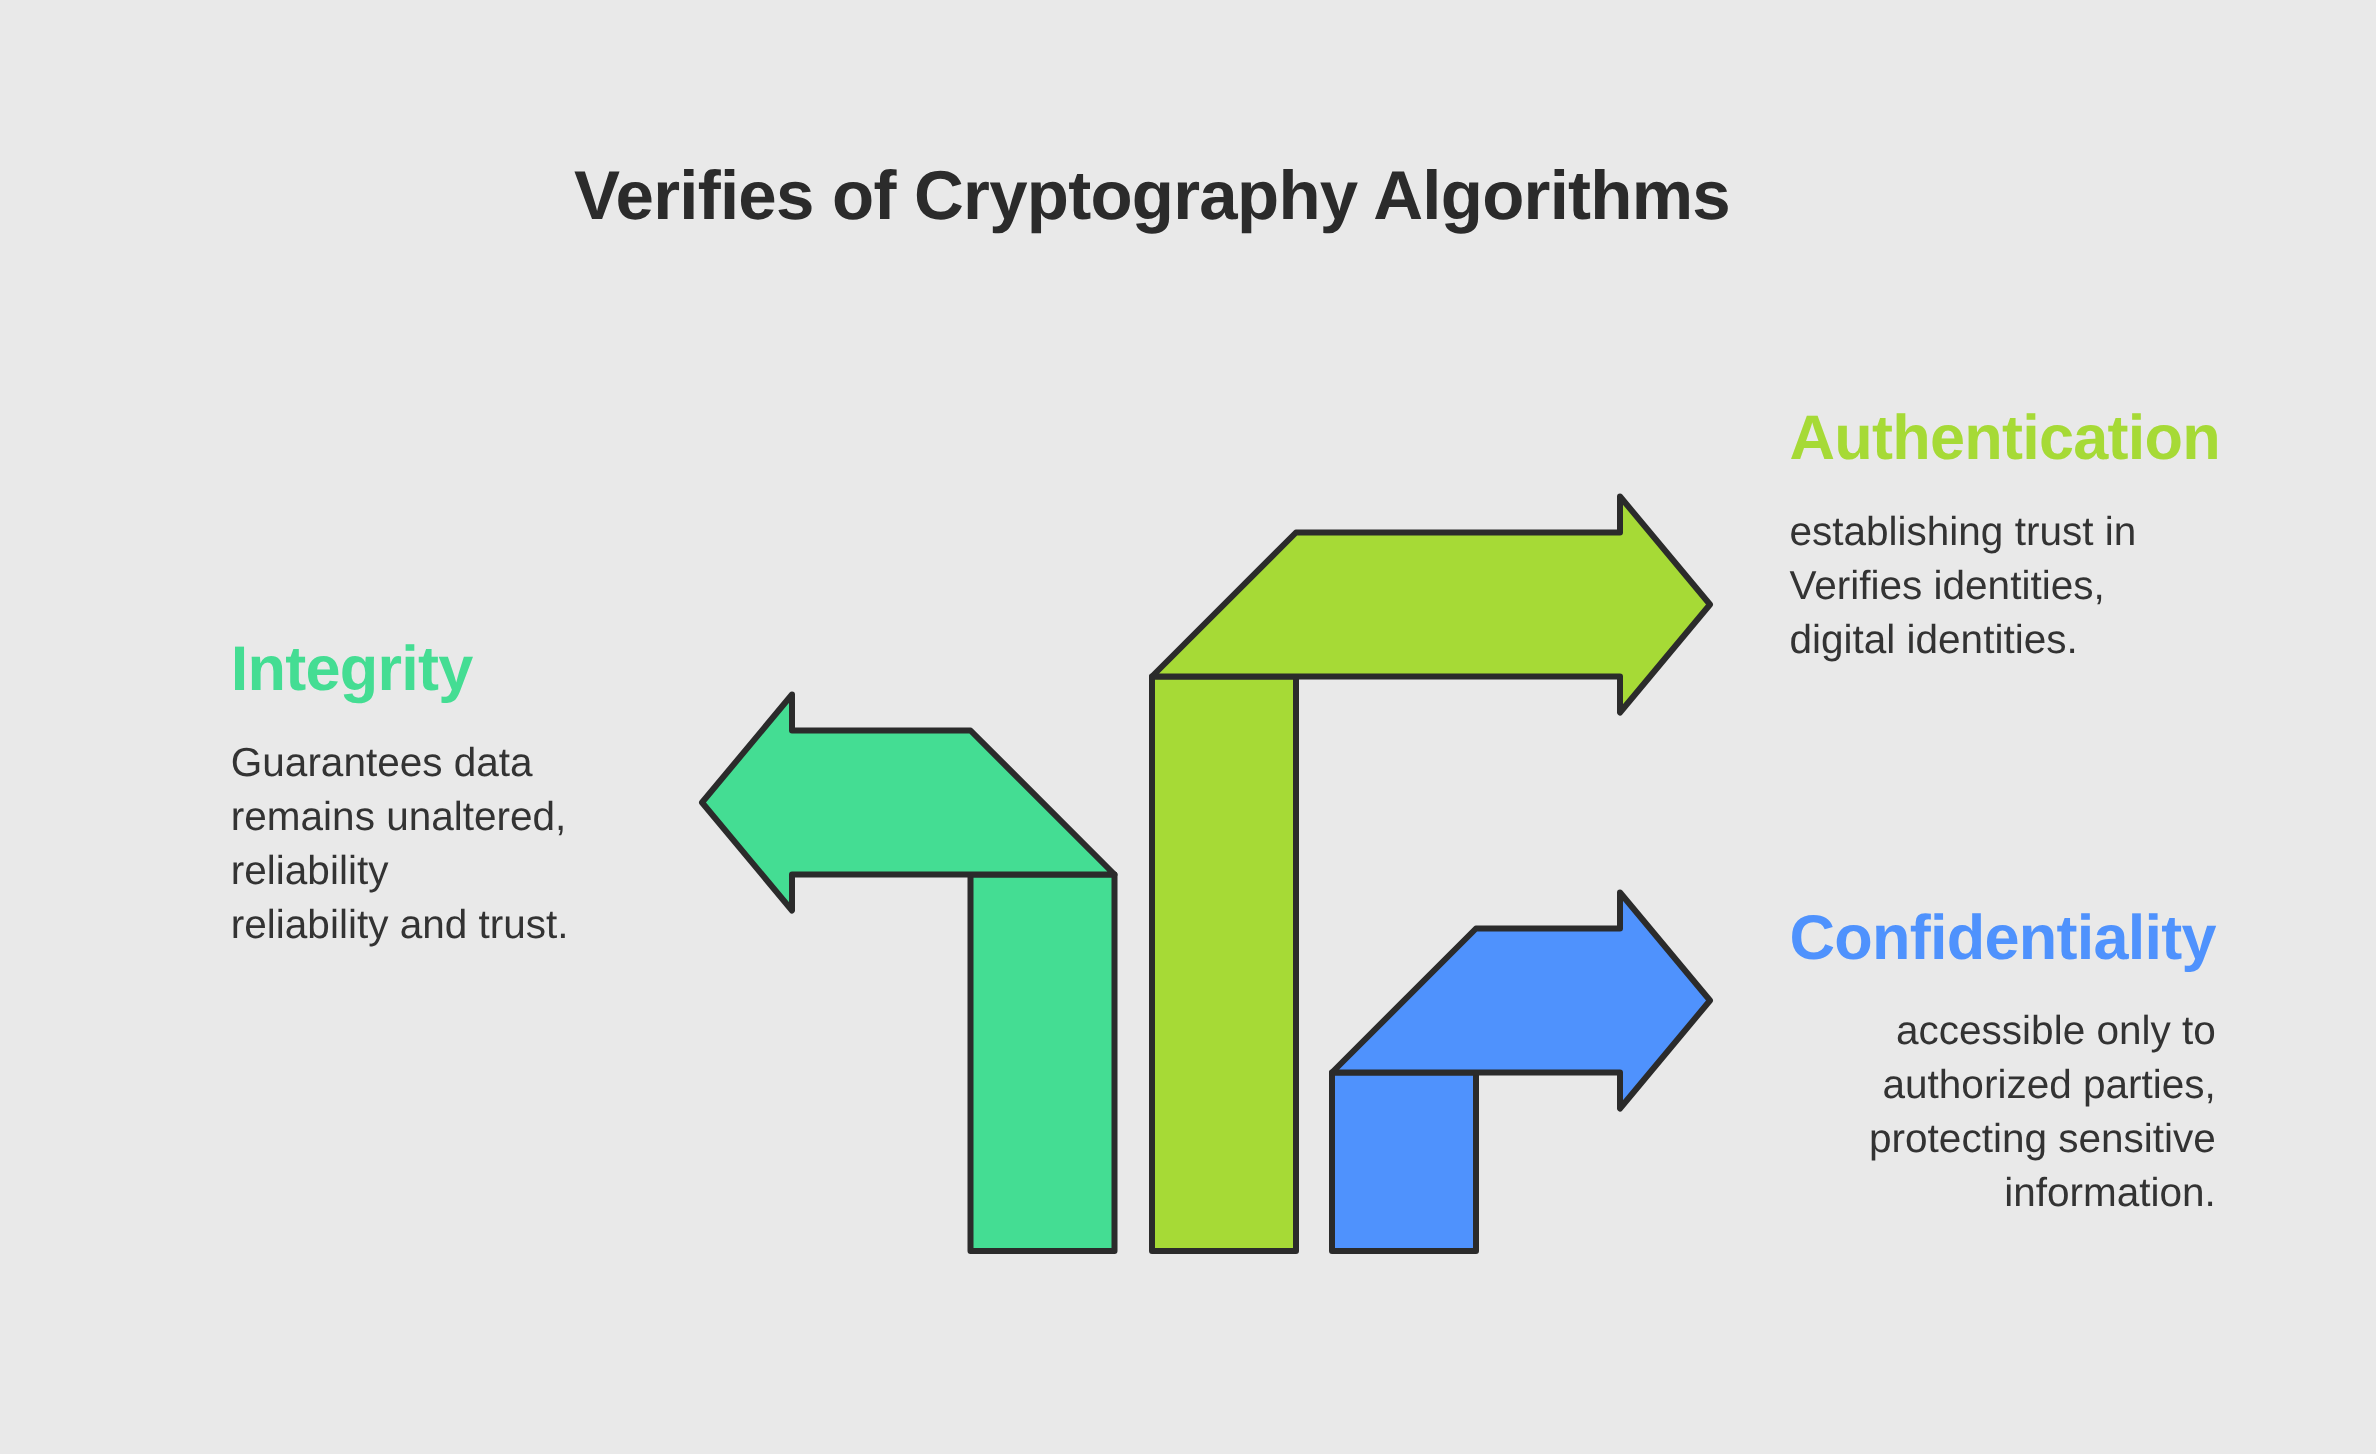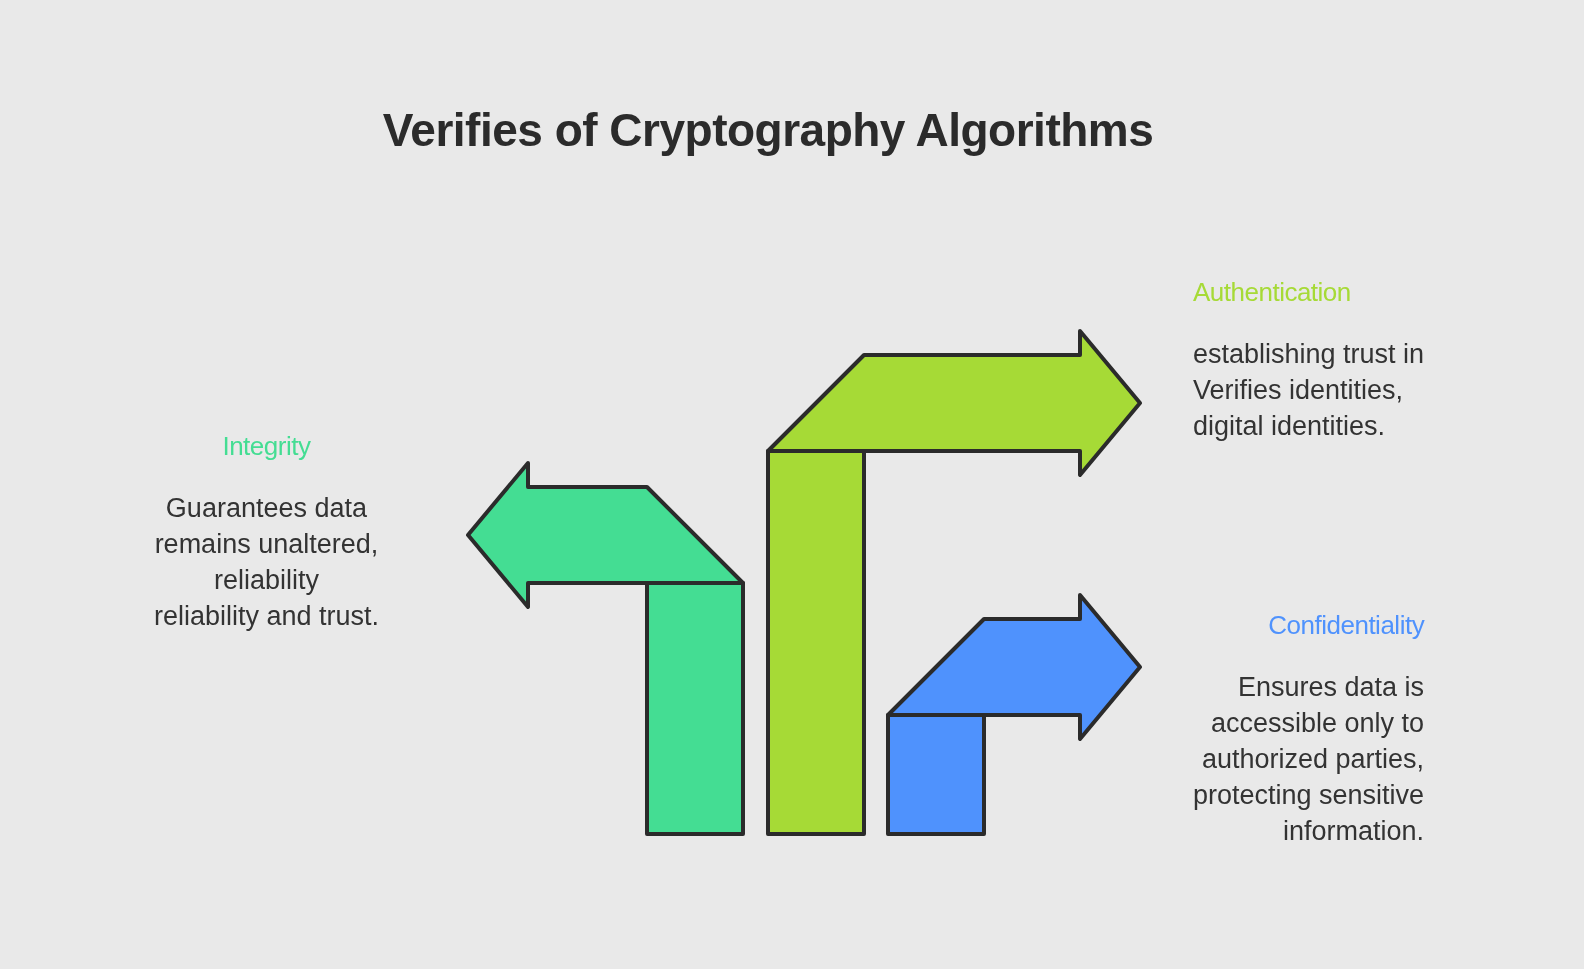--- a/index.html
+++ b/index.html
@@ -17,31 +17,31 @@
       top: 103px;
       text-align: center;
       font-size: 46px;
       font-weight: bold;
       letter-spacing: -0.5px;
       color: #2b2b2b;
     }
     .diagram { position: absolute; left: 0; top: 0; }
     .label-block { position: absolute; }
     .label-heading {
-      font-size: 26px; font-weight: normal; letter-spacing: -0.5px;
+      font-size: 42px; font-weight: bold; letter-spacing: -0.5px;
       margin: 0 0 22px 0;
       line-height: 44px;
     }
     .label-desc {
       font-size: 27px; line-height: 36px;
       color: #333333;
       margin: 0;
     }
     .desc-line { display: block; white-space: nowrap; }
-    #integrity { right: 1205px; top: 424px; text-align: center; }
+    #integrity { right: 1205px; top: 424px; text-align: left; }
     #authentication { left: 1193px; top: 270px; text-align: left; }
     #confidentiality { left: 1193px; top: 603px; text-align: right; }
   </style>
 </head>
 <body>
 
 <div class="title">Verifies of Cryptography Algorithms</div>
 
 <svg class="diagram" width="1584" height="969" viewBox="0 0 1584 969">
 
@@ -76,19 +76,18 @@
   <p class="label-desc">
     <span class="desc-line">establishing trust in</span>
     <span class="desc-line">Verifies identities,</span>
     <span class="desc-line">digital identities.</span>
   </p>
 </div>
 
 <div class="label-block" id="confidentiality">
   <div class="label-heading" style="color:#4f92fd">Confidentiality</div>
   <p class="label-desc">
-    <span class="desc-line">Ensures data is</span>
     <span class="desc-line">accessible only to</span>
     <span class="desc-line">authorized parties,</span>
     <span class="desc-line">protecting sensitive</span>
     <span class="desc-line">information.</span>
   </p>
 </div>
 
 </body></html>

